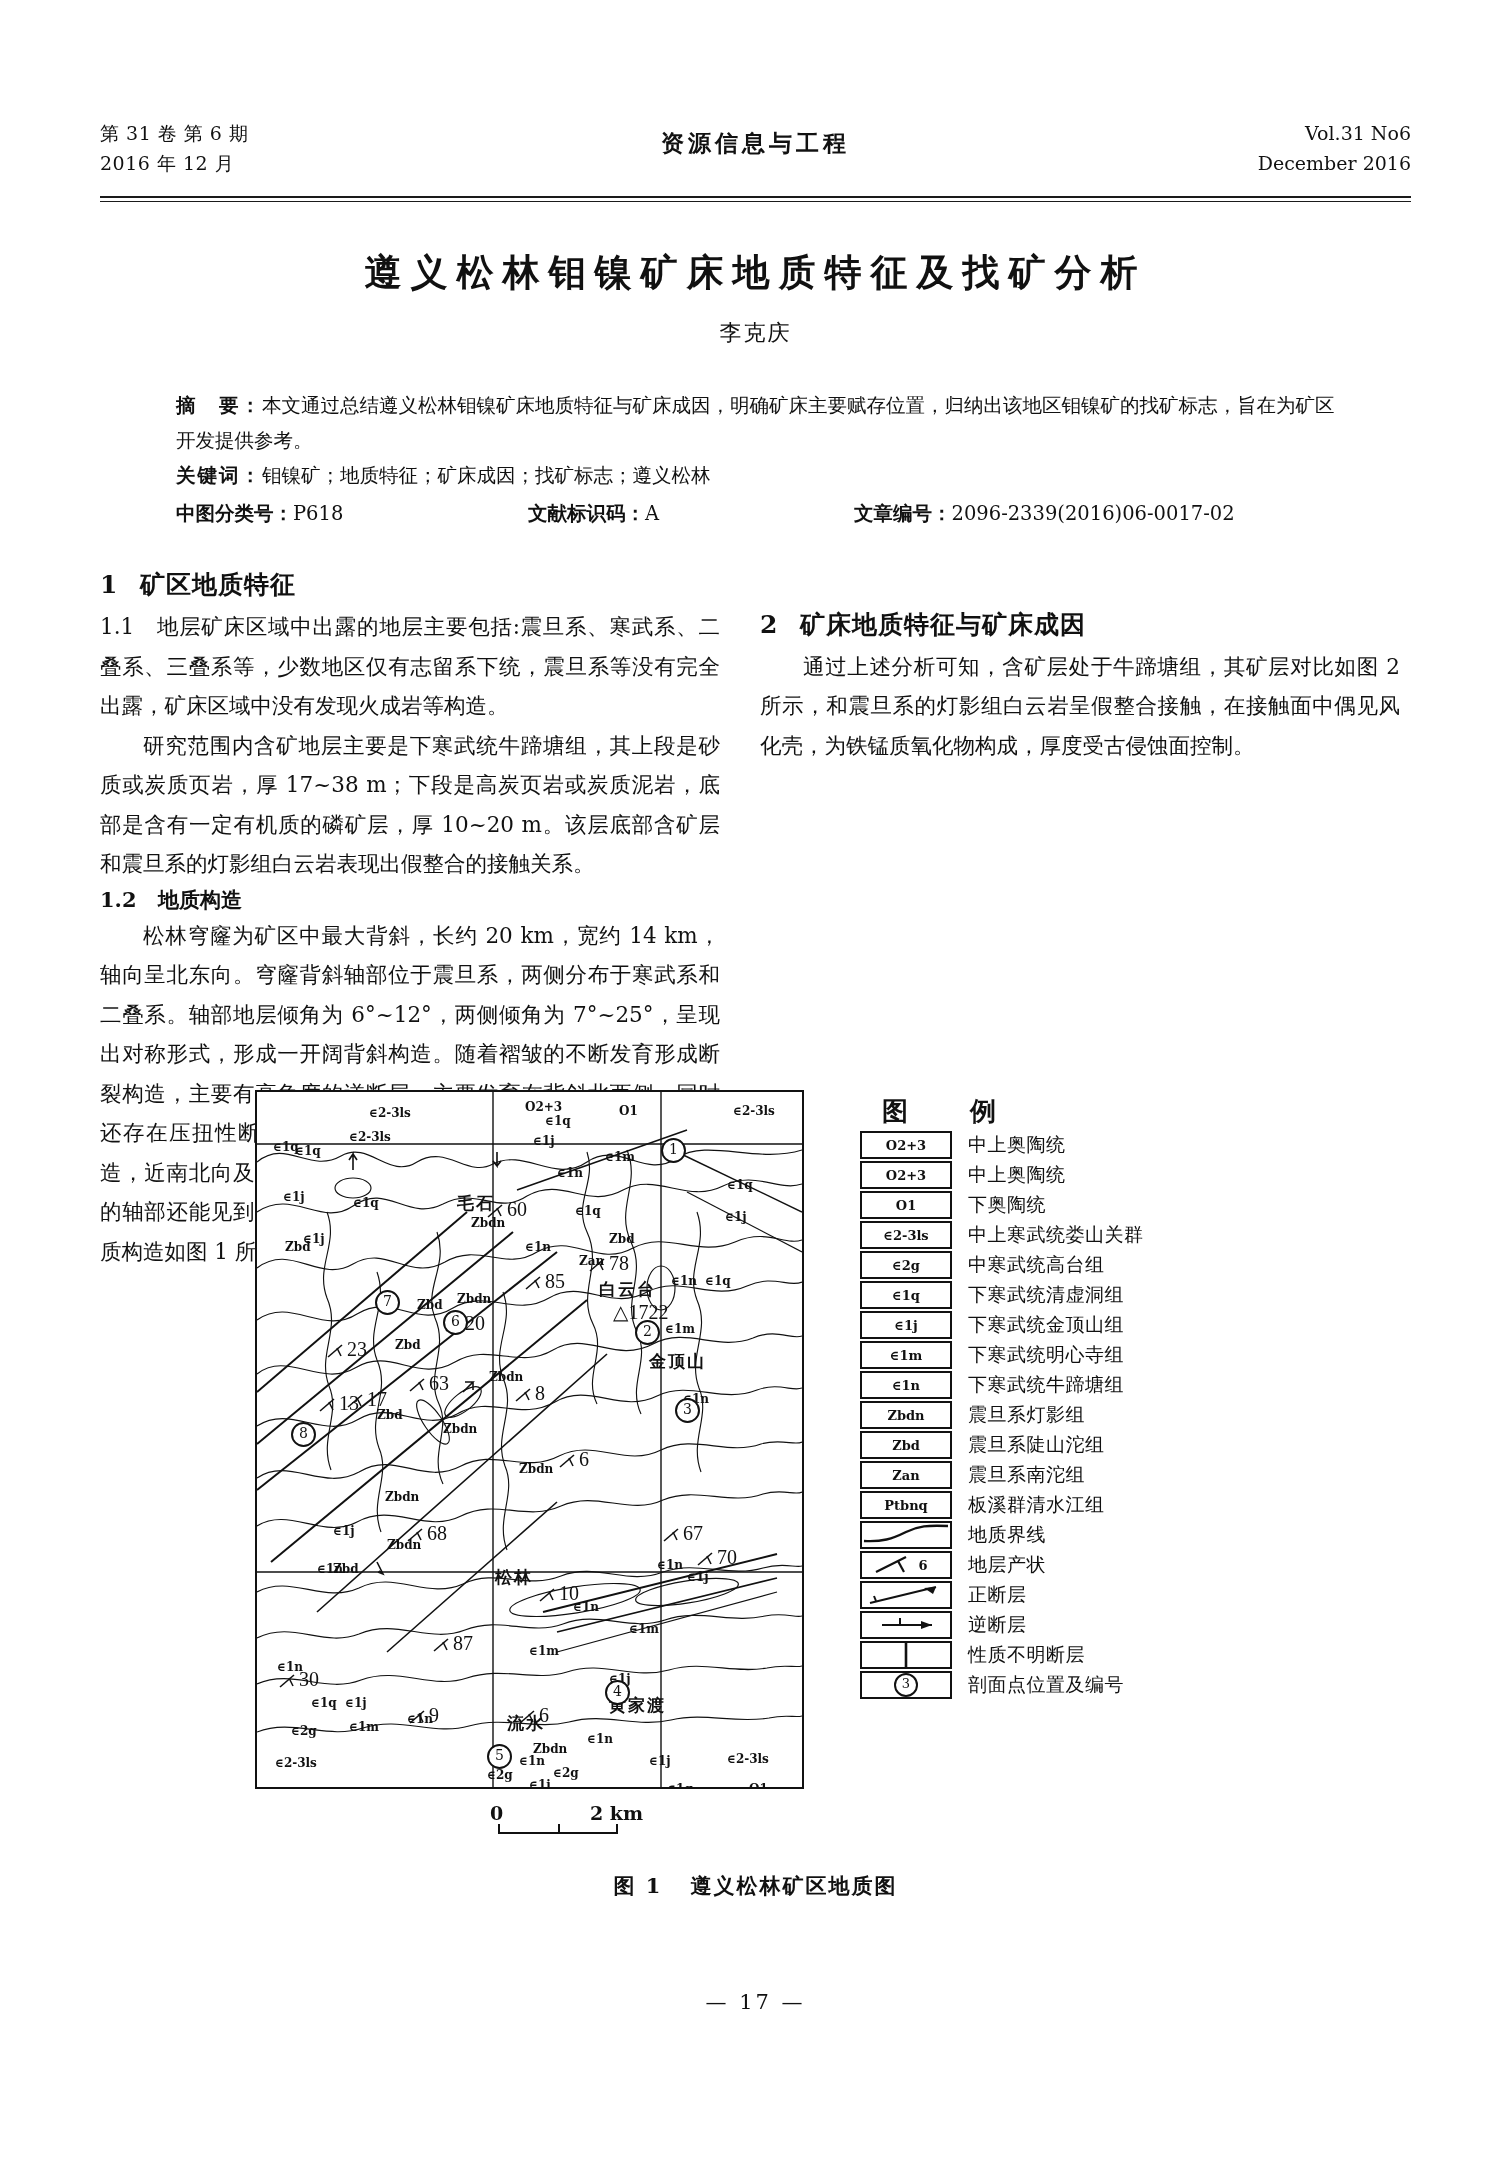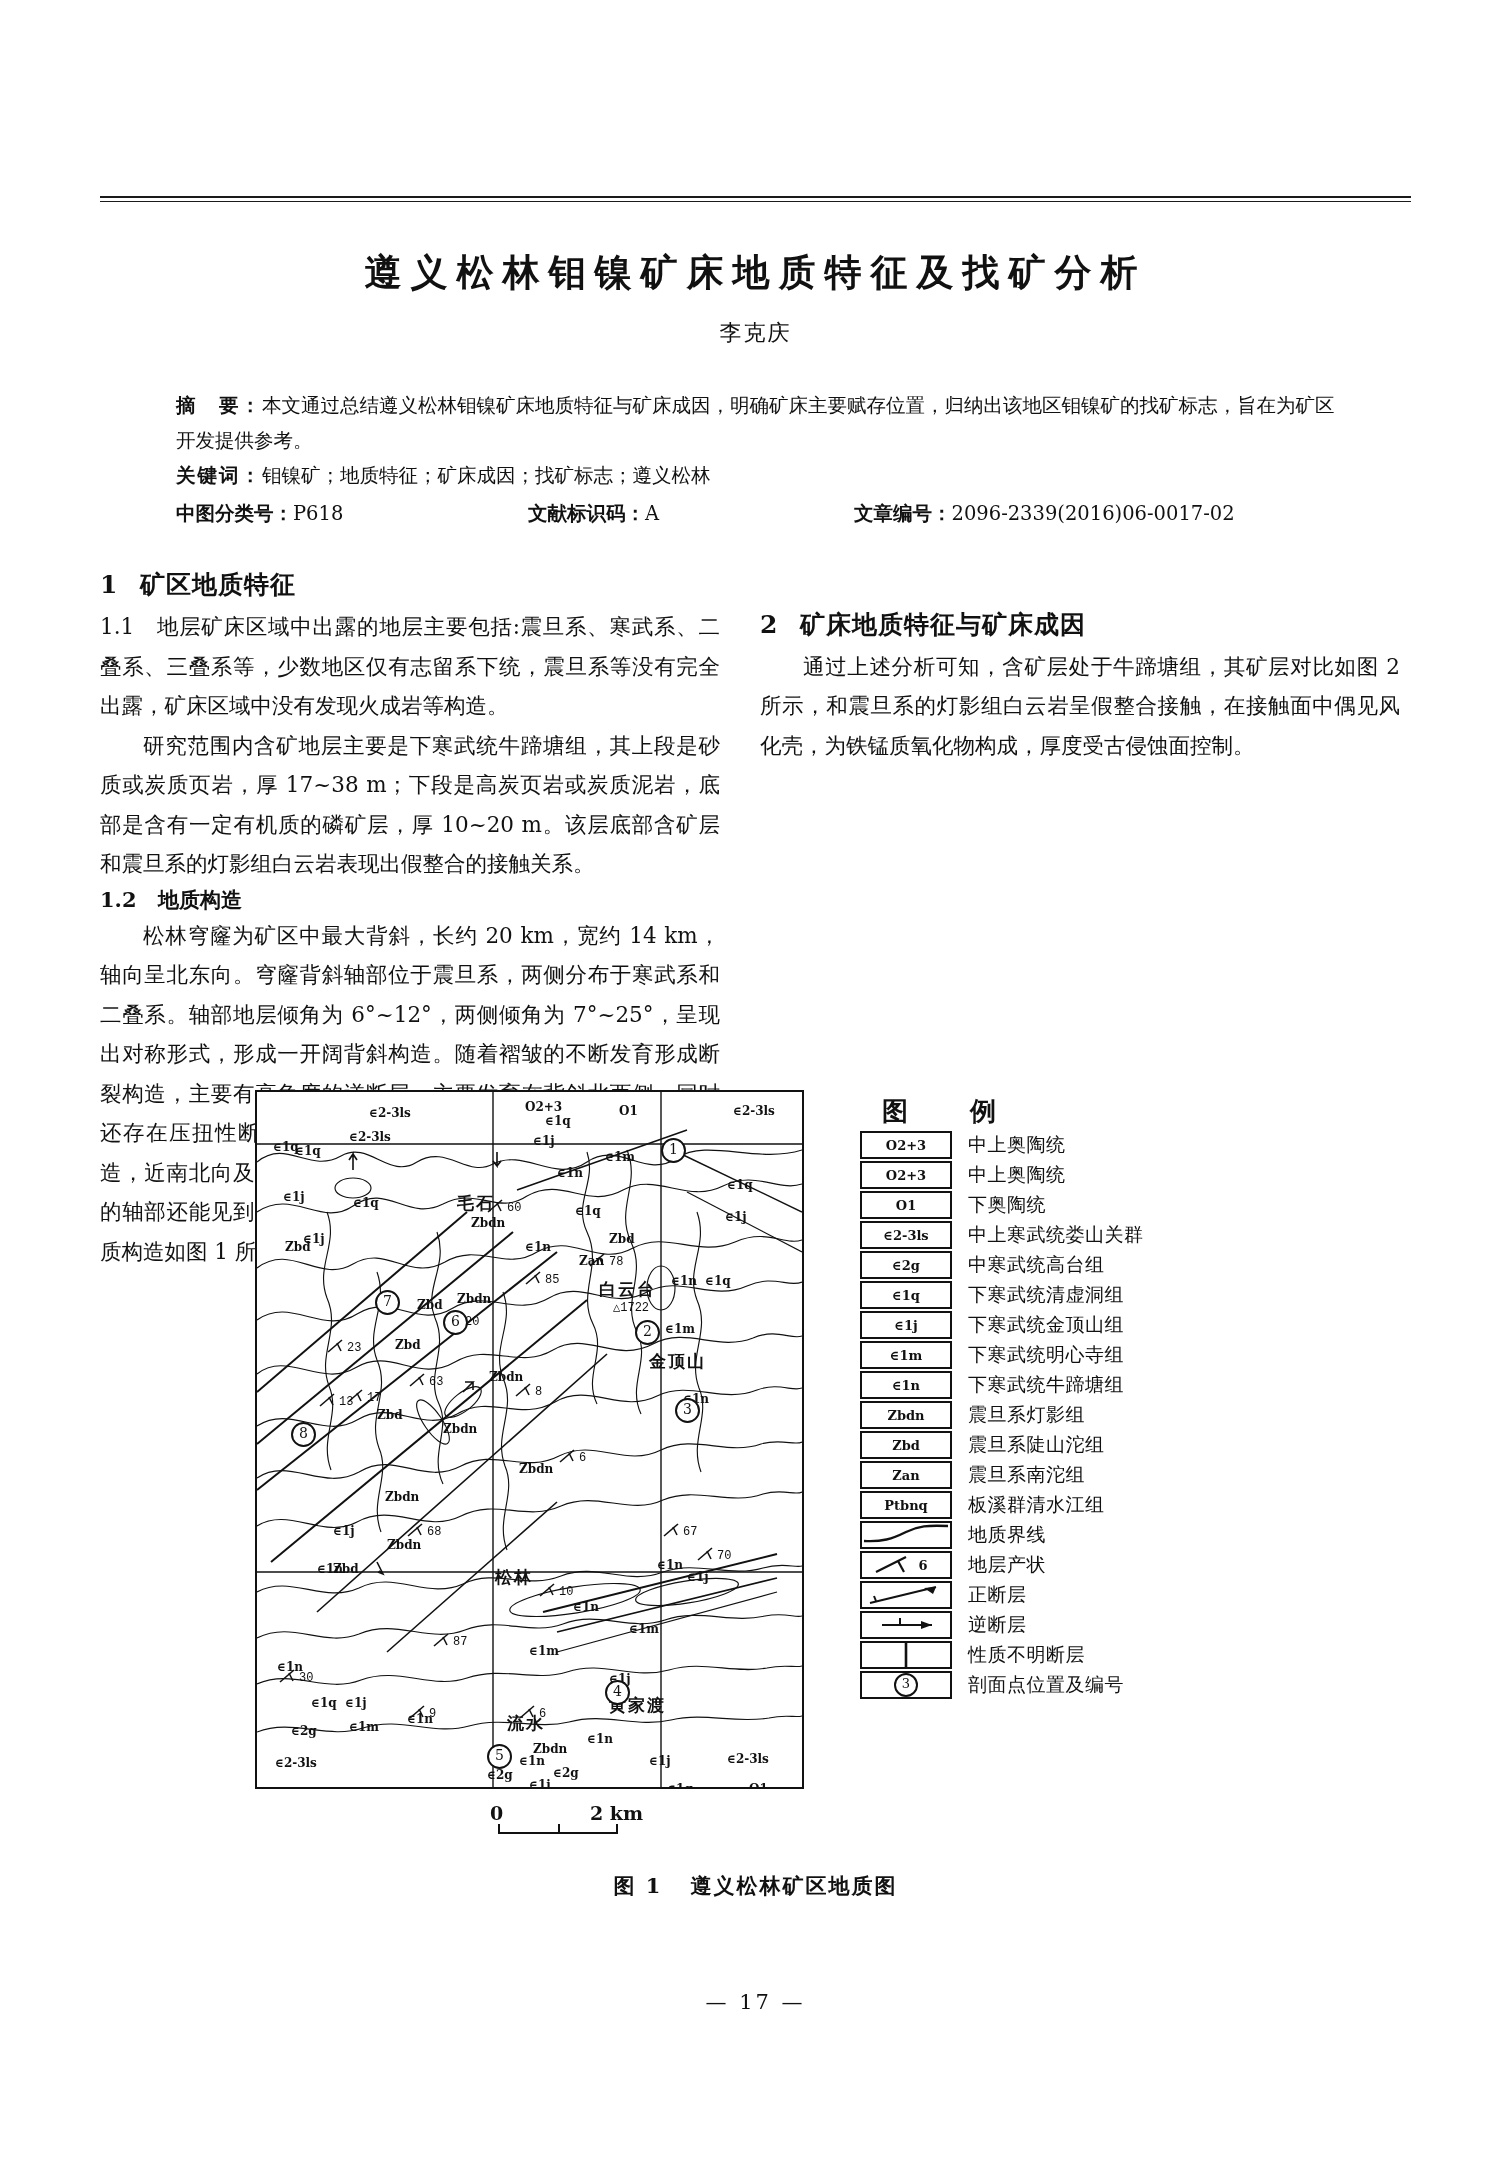--- a/index.html
+++ b/index.html
@@ -46,21 +46,21 @@
   .bt{font-size:21.5px;line-height:39.5px;margin:0;text-align:justify;text-justify:inter-character;}
   .ind{text-indent:2em;}
   .runon{text-indent:0;}
 
   
   .figwrap{position:absolute;left:100px;top:1090px;width:1311px;height:880px;}
   .mapbox{position:absolute;left:155px;top:0;width:545px;height:695px;border:2px solid #111;background:#fff;overflow:hidden;}
   .mapsvg{position:absolute;left:0;top:0;}
   .mlabel{position:absolute;font-family:"DejaVu Serif",serif;font-weight:700;white-space:nowrap;}
   .mplace{position:absolute;font-weight:700;font-size:17px;letter-spacing:2px;white-space:nowrap;}
-  .mnum{position:absolute;font-family:Liberation Mono, monospace;font-size:12px;white-space:nowrap;}
+  .mnum{position:absolute;font-family:Liberation Serif, serif;font-size:20px;white-space:nowrap;}
   .circnum{position:absolute;width:21px;height:21px;border:2px solid #111;border-radius:50%;
            font-size:14px;line-height:18px;text-align:center;font-family:"DejaVu Serif",serif;background:#fff;}
 
   
   .legend{position:absolute;left:760px;top:0;width:470px;}
   .leg-title{position:absolute;left:22px;top:4px;font-weight:700;font-size:26px;letter-spacing:18px;}
   .leg-row{position:absolute;left:0;display:flex;align-items:center;height:30px;}
   .leg-key{width:92px;height:28px;border:2.5px solid #111;background:#fff;position:relative;
            display:flex;align-items:center;justify-content:center;box-sizing:border-box;}
   .leg-key span.kc{font-family:"DejaVu Serif",serif;font-weight:700;font-size:13px;}
@@ -77,20 +77,31 @@
   .sc-t3{position:absolute;left:126px;top:22px;width:0;height:10px;border-left:2px solid #111;}
   .figcap{position:absolute;left:0;top:782px;width:1311px;text-align:center;font-weight:700;font-size:21px;letter-spacing:2px;}
 
   .folio{position:absolute;left:100px;top:1990px;width:1311px;text-align:center;font-size:21px;letter-spacing:3px;}
 </style>
 </head>
 <body>
 
 <div class="page">
 
+  <div class="runhead">
+    <div class="rh-left">
+      <div>第 31 卷 第 6 期</div>
+      <div>2016 年 12 月</div>
+    </div>
+    <div class="rh-center">资源信息与工程</div>
+    <div class="rh-right">
+      <div>Vol.31  No6</div>
+      <div>December 2016</div>
+    </div>
+  </div>
   <div class="rule"></div>
   <div class="rule2"></div>
 
   <div class="title">遵义松林钼镍矿床地质特征及找矿分析</div>
   <div class="author">李克庆</div>
 
   <div class="abs">
     <p>
       <span class="lbl">摘　要：</span><span class="absbody" style="display:inline">本文通过总结遵义松林钼镍矿床地质特征与矿床成因，明确矿床主要赋存位置，归纳出该地区钼镍矿的找矿标志，旨在为矿区开发提供参考。</span>
     </p>

